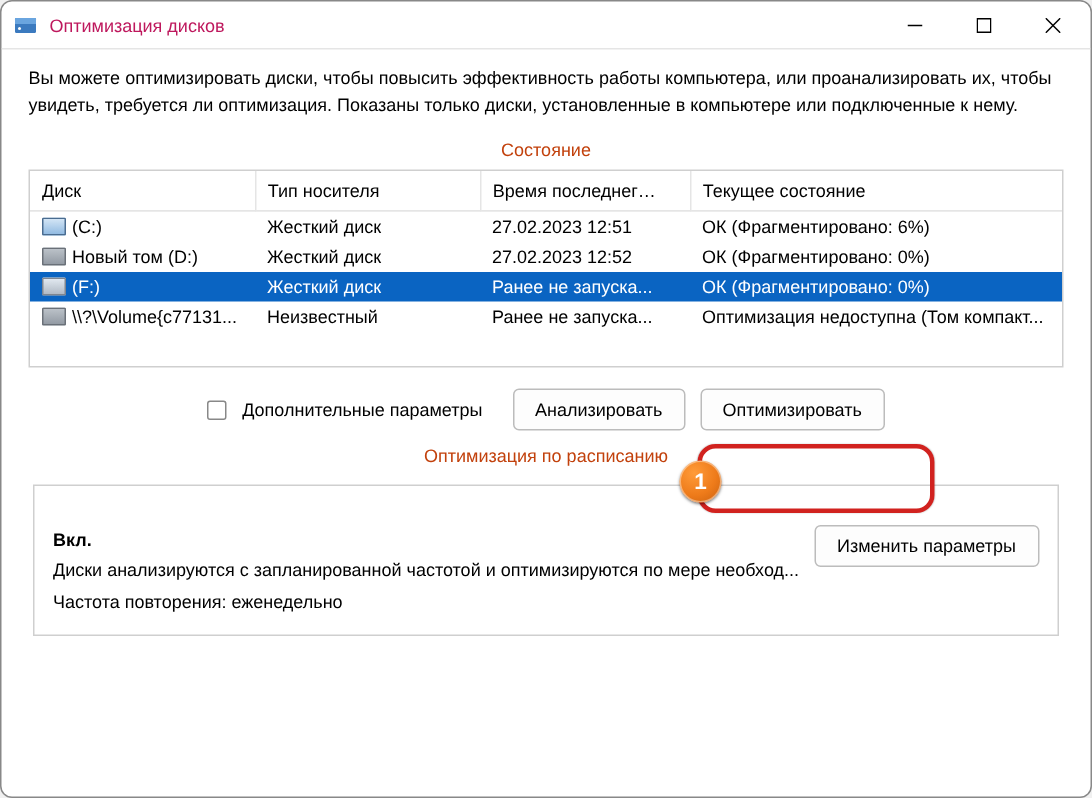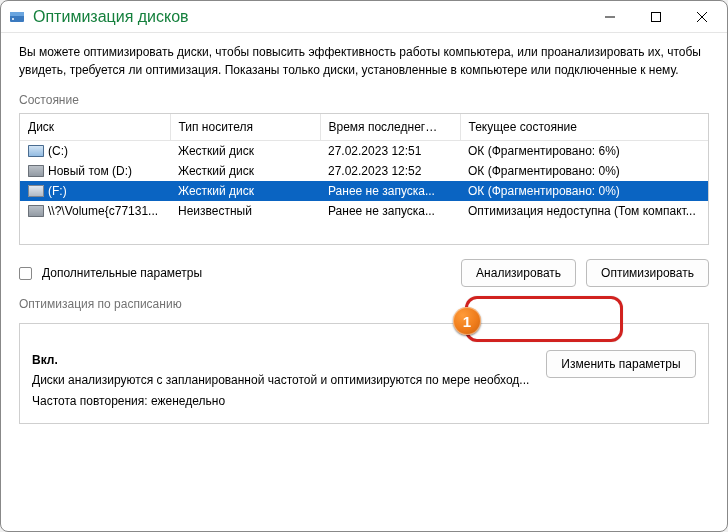--- a/index.html
+++ b/index.html
@@ -16,33 +16,33 @@
   .titlebar {
     height: 32px;
     display: flex; align-items: center;
     padding: 0 2px 0 8px;
     border-bottom: 1px solid #e5e5e5;
   }
   .titlebar .app-icon {
     width: 16px; height: 16px; margin-right: 8px;
     display: inline-block;
   }
-  .titlebar .title { font-size: 16px; color: #15803d; flex: 0 0 auto; }
+  .titlebar .title { font-size: 12px; color: #be185d; flex: 0 0 auto; }
   .titlebar .spacer { flex: 1; }
   .titlebar .winbtn {
     width: 46px; height: 32px;
     display: flex; align-items: center; justify-content: center;
     font-size: 10px; color: #000;
   }
   .titlebar .winbtn svg { stroke: #000; stroke-width: 1; fill: none; }
 
-  .body { flex: 1; padding: 10px 18px 0 18px; font-size: 12px; color: #000; display: flex; flex-direction: column; }
+  .body { flex: 1; padding: 10px 18px 0 18px; font-size: 12px; color: #000; display: flex; flex-direction: column; align-items: center; }
   .intro { line-height: 1.5; margin-bottom: 14px; }
 
-  .section-label { font-size: 12px; color: #737373; margin-bottom: 6px; }
+  .section-label { font-size: 12px; color: #c2410c; margin-bottom: 6px; }
 
   .panel {
     border: 1px solid #cfcfcf;
     padding: 0;
   }
   .disk-table { width: 100%; border-collapse: collapse; table-layout: fixed; }
   .disk-table th, .disk-table td {
     text-align: left; font-size: 12px; padding: 3px 8px;
     white-space: nowrap; overflow: hidden; text-overflow: ellipsis;
   }

